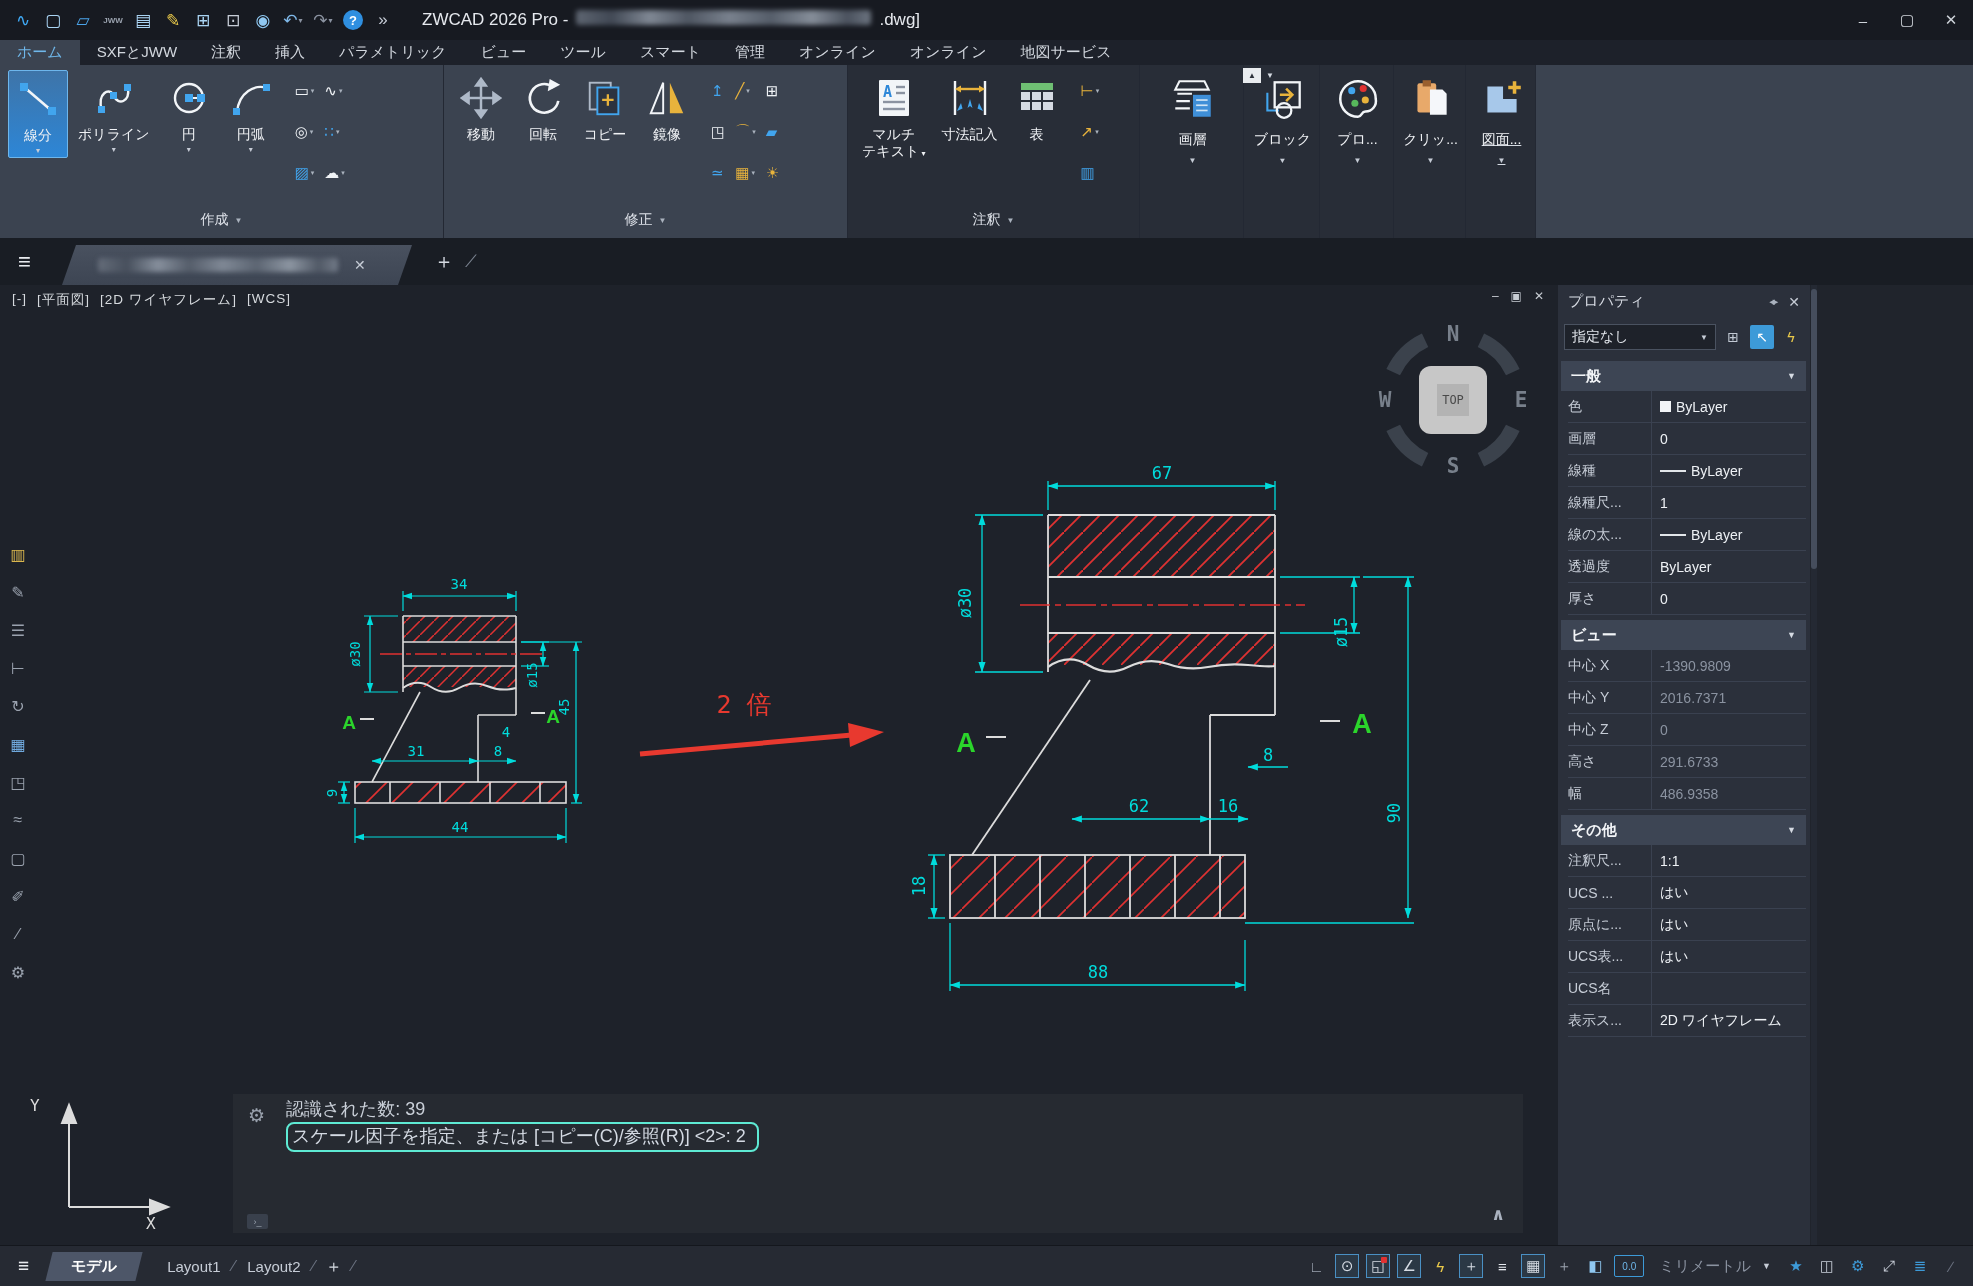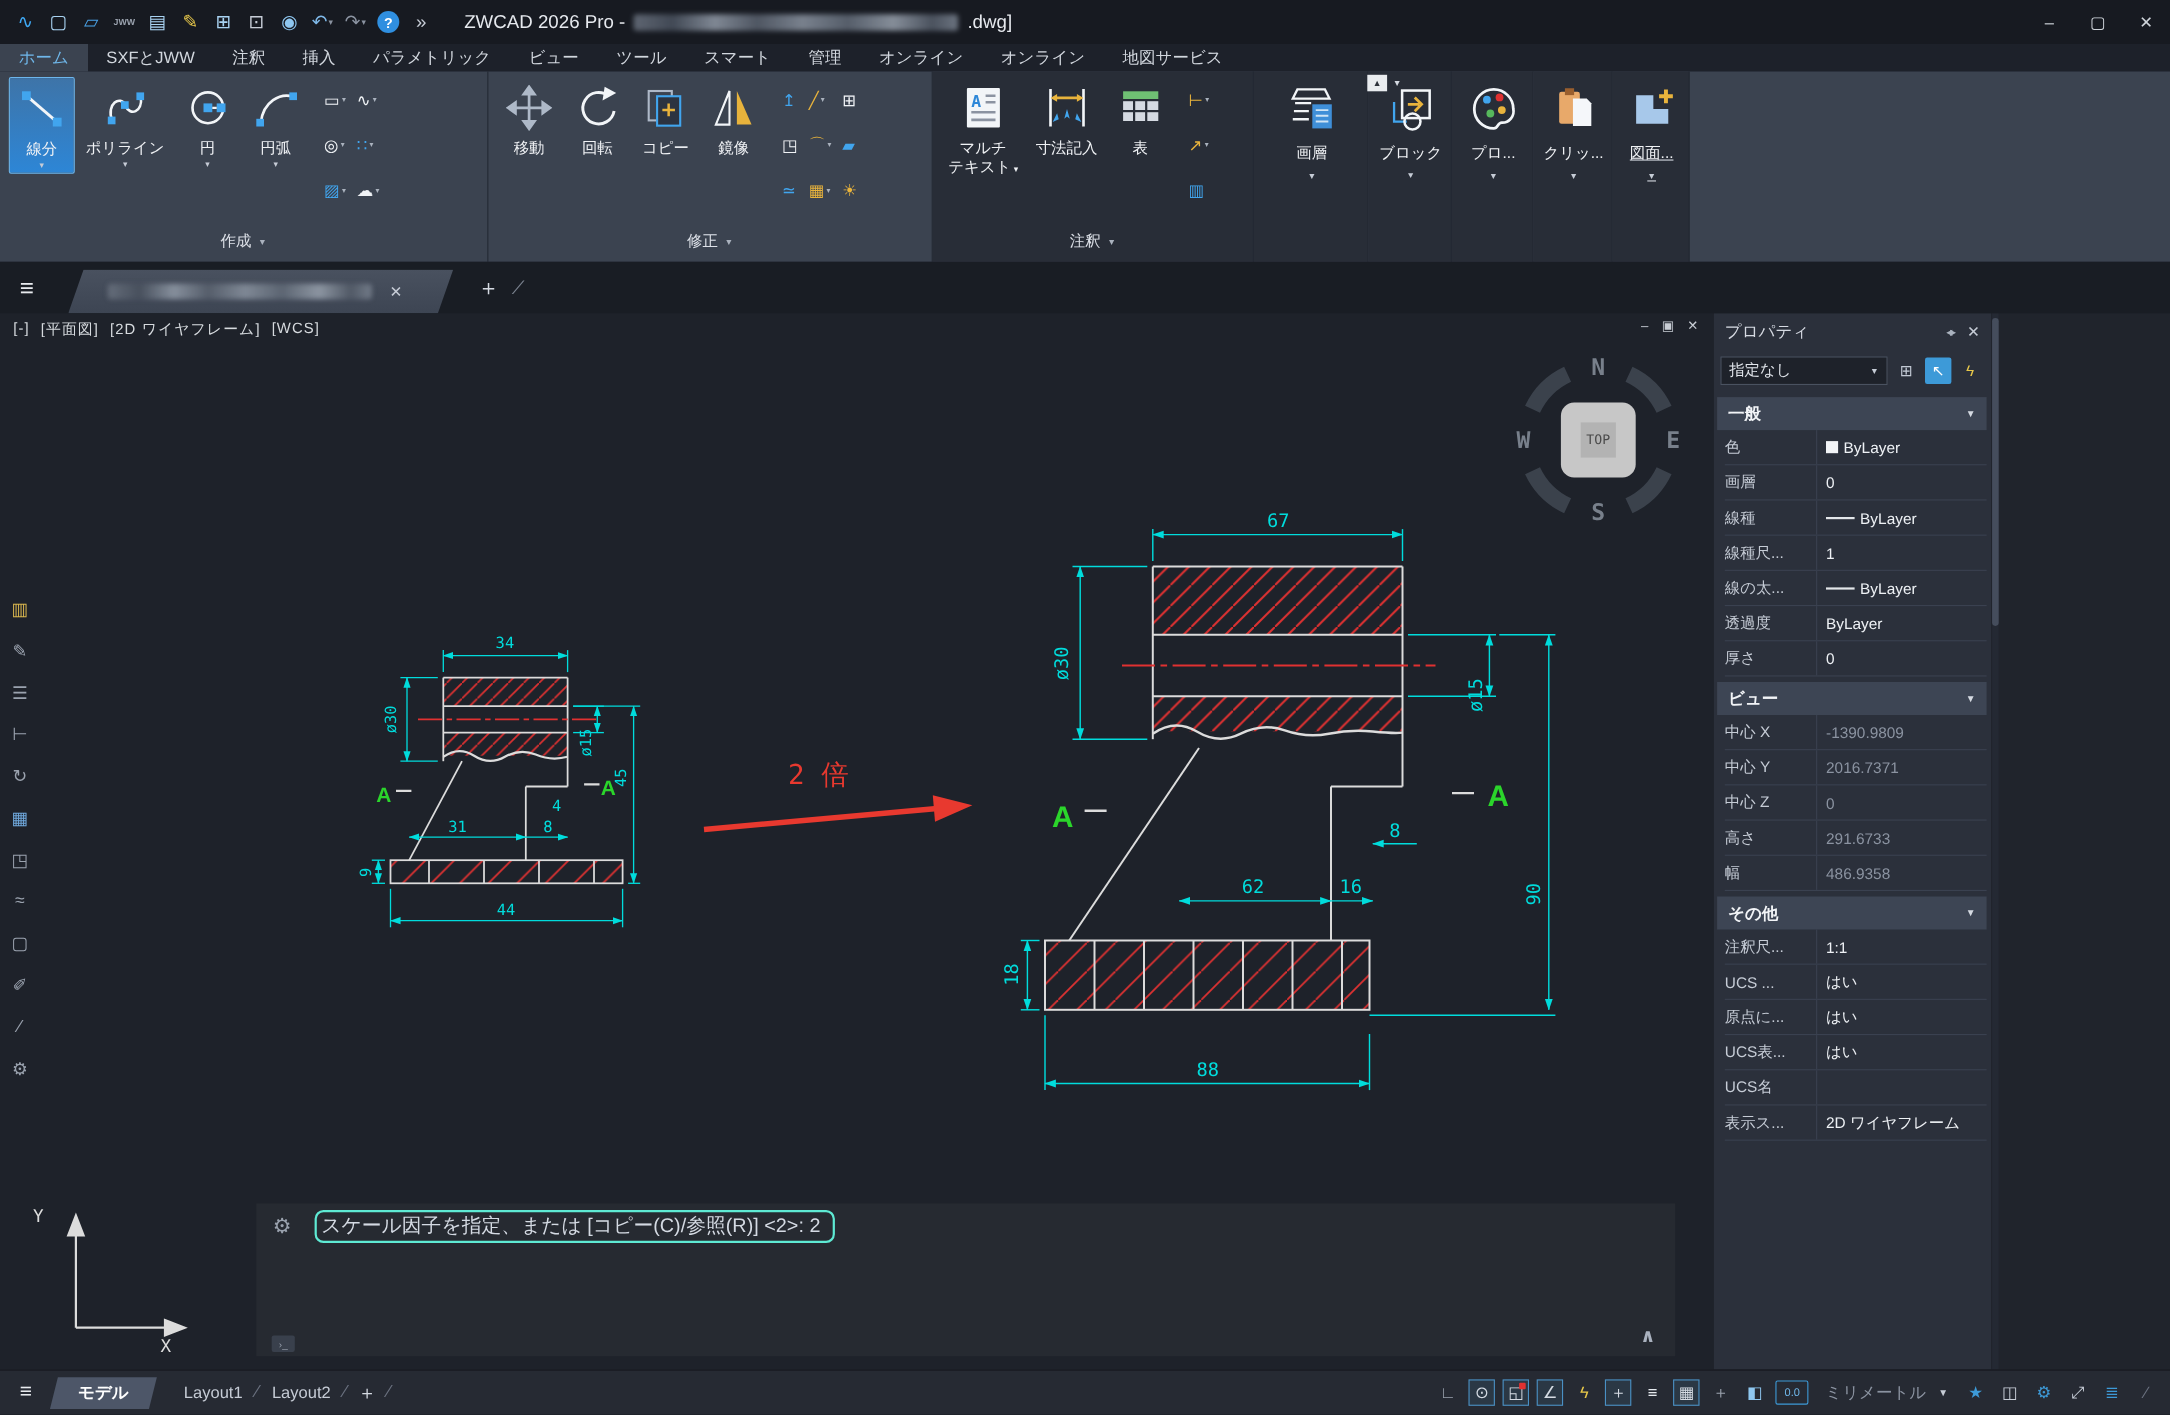--- a/index.html
+++ b/index.html
@@ -9,21 +9,21 @@
   
   #titlebar { position:absolute; left:0; top:0; width:1973px; height:40px; background:#171a21;
               display:flex; align-items:center; }
   #qat { display:flex; align-items:center; gap:4px; padding-left:10px; }
   .qat-i { min-width:26px; height:26px; display:flex; align-items:center; justify-content:center;
            font-size:17px; cursor:default; }
   .qat-i.small { font-size:8px; letter-spacing:0; font-weight:bold; }
   .qat-i .crt { font-size:8px; color:#8b93a1; margin-left:1px; }
   .qat-i.circle { background:#2f8fe0; border-radius:50%; width:20px; height:20px; min-width:20px;
                   font-size:13px; font-weight:bold; margin:0 3px; }
-  #title { display:flex; align-items:center; margin-left:26px; font-size:17px; color:#e6e9ee; white-space:nowrap; }
+  #title { display:flex; margin-left:26px; font-size:17px; color:#e6e9ee; white-space:nowrap; }
   .blurblock { display:inline-block; height:15px; border-radius:3px; margin:0 8px;
                background:linear-gradient(90deg,#6b7380,#49515e 12%,#929ba8 25%,#59616e 38%,#8a93a0 52%,#616a77 66%,#99a2ae 80%,#545c69 92%,#7b8491);
                filter:blur(2.5px); opacity:.85; }
   #title .blurblock { width:295px; }
   #winctl { margin-left:auto; display:flex; }
   .winbtn { width:44px; height:40px; display:flex; align-items:center; justify-content:center;
             color:#cfd4da; font-size:15px; }
 
   
   #tabrow { position:absolute; left:0; top:40px; width:1973px; height:25px; background:#1d212a;
@@ -699,21 +699,21 @@
         <polygon points="62,838 69,820 76,838"></polygon>
         <line x1="69" y1="922" x2="154" y2="922"></line>
         <polygon points="150,915 168,922 150,929"></polygon>
         <text x="30" y="826" font-size="16" stroke="none">Y</text>
         <text x="146" y="944" font-size="16" stroke="none">X</text>
       </g>
     </svg>
 
     <div id="cmdpanel">
       <span id="cmd-gear">⚙</span>
-      <div id="cmdlines"><div class="cmd-red"><span>スケール因子を指定、または [コピー(C)/参照(R)] &lt;2&gt;: 2</span></div></div>
+      <div id="cmdlines"><div>認識された数: 39</div><div class="cmd-red"><span>スケール因子を指定、または [コピー(C)/参照(R)] &lt;2&gt;: 2</span></div></div>
       <span id="cmd-chip">›_</span>
       <span id="cmd-collapse">∧</span>
     </div>
   </div>
 
   <div id="palette">
     <div class="pal-card">
       <div class="pal-header">
         <span>プロパティ</span>
         <span class="ph-ic">◂▸</span>

